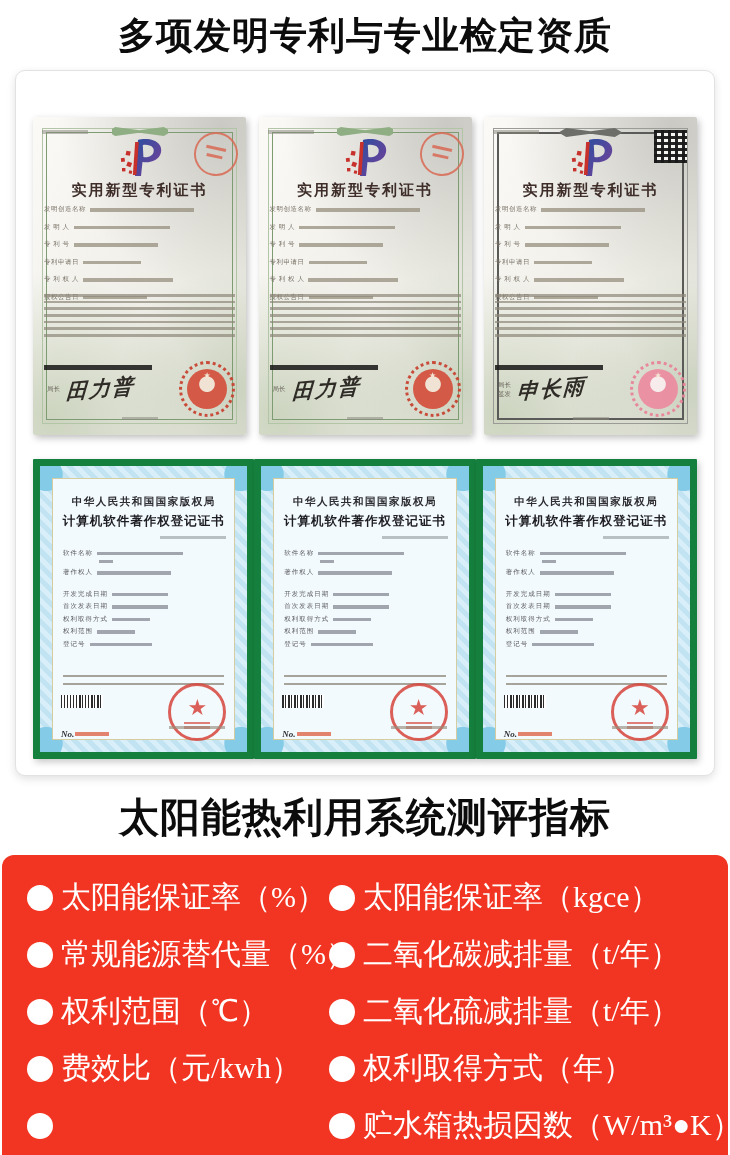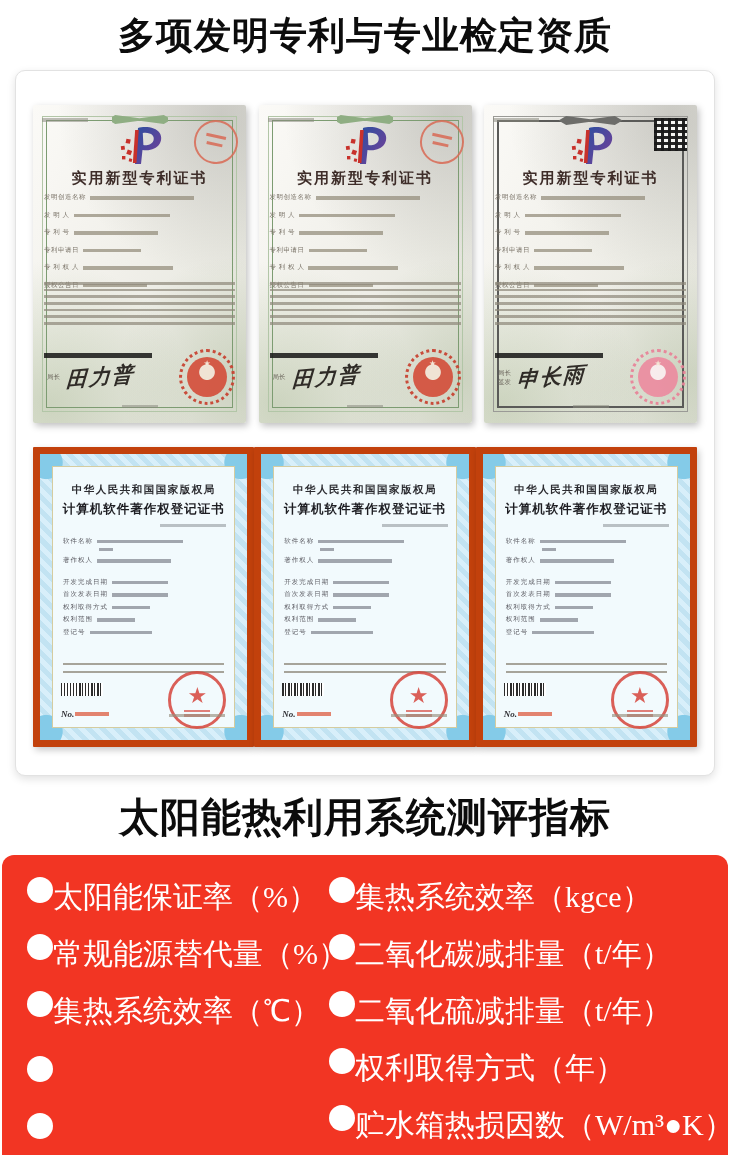--- a/index.html
+++ b/index.html
@@ -11,21 +11,21 @@
   .big-title{
     margin:0;padding:11px 1px 9px;text-align:center;
     font-size:37px;font-weight:900;letter-spacing:1px;color:#0c0c0c;
   }
   .big-title.second{font-size:40px;padding:14px 0 10px;}
   
   .panel{
     width:700px;height:706px;margin:0 auto;box-sizing:border-box;
     background:#fff;border:1px solid #e2e2e2;border-radius:10px;
     box-shadow:0 3px 9px rgba(0,0,0,.12);
-    padding:34px 17px 26px;
+    padding:46px 17px 26px;
   }
   .cert-row{display:flex;justify-content:space-between;}
   .cert-row.patents{margin-bottom:24px;}
   
   .pat-cert{
     width:213px;height:318px;position:relative;border-radius:2px;
     background:
       radial-gradient(circle at 88% 3%, rgba(105,105,100,.28), transparent 45%),
       radial-gradient(circle at 8% 94%, rgba(120,148,92,.30), transparent 40%),
       radial-gradient(circle at 95% 85%, rgba(120,148,92,.22), transparent 35%),
@@ -95,21 +95,21 @@
   }
   .pat-seal::after{
     content:"★";position:absolute;top:7px;left:50%;transform:translateX(-50%);
     font-size:8px;color:#f7e8d8;z-index:1;
   }
   .pat-cert.alt .pat-seal{border-color:#e98298;}
   .pat-cert.alt .pat-seal::before{background:radial-gradient(circle at 50% 38%, #fbeef0 0 23%, #ec8ca0 26% 100%);}
   .pat-pageno{position:absolute;top:300px;left:50%;transform:translateX(-50%);width:36px;height:3px;background:#8b8b80;opacity:.55;}
   
   .cr-cert{
-    width:222px;height:300px;box-sizing:border-box;background:#c2410c;padding:7px;
+    width:222px;height:300px;box-sizing:border-box;background:#15803d;padding:7px;
     box-shadow:2px 3px 7px rgba(0,0,0,.22);border-radius:1px;
   }
   .cr-band{
     height:100%;box-sizing:border-box;padding:12px;
     background-color:#cde9f6;
     background-image:
       radial-gradient(circle at 3% 3%, #84cbe8 0 16px, transparent 17px),
       radial-gradient(circle at 97% 3%, #84cbe8 0 16px, transparent 17px),
       radial-gradient(circle at 3% 97%, #84cbe8 0 16px, transparent 17px),
       radial-gradient(circle at 97% 97%, #84cbe8 0 16px, transparent 17px),
@@ -156,32 +156,32 @@
     border:3px solid #d6453c;box-sizing:border-box;opacity:.85;
   }
   .cr-seal::before{
     content:"★";position:absolute;top:9px;left:50%;transform:translateX(-50%);
     font-size:22px;color:#d6453c;
   }
   .cr-seal::after{
     content:"";position:absolute;bottom:9px;left:13px;right:13px;height:7px;
     background:linear-gradient(#d6453c 0 2px,transparent 2px 4.5px,#d6453c 4.5px 6.5px);opacity:.8;
   }
-  .cr-no{position:absolute;bottom:8px;left:8px;display:flex;align-items:center;gap:1px;}
+  .cr-no{position:absolute;bottom:0;left:8px;display:flex;align-items:center;gap:1px;}
   .cr-no-label{font-size:9px;font-weight:700;font-style:italic;font-family:"Liberation Serif",serif;color:#2f2f34;}
   .cr-no-bar{width:34px;height:4.5px;background:#e0755f;opacity:.9;}
   .cr-date{position:absolute;bottom:10px;right:9px;width:56px;height:3.5px;background:#97917f;opacity:.65;}
   
   .metrics{
     margin:0 2px;height:303px;box-sizing:border-box;
     border-radius:12px 12px 0 0;background:#f23523;
     padding:14px 0 0 25px;
   }
   .m-grid{display:grid;grid-template-columns:302px 1fr;grid-auto-rows:57px;align-items:center;}
-  .m-item{display:flex;align-items:flex-start;white-space:nowrap;}
+  .m-item{display:flex;align-items:center;gap:8px;white-space:nowrap;}
   .m-dot{width:26px;height:26px;border-radius:50%;background:#fff;flex:0 0 auto;}
   .m-text{
     color:#fff;font-size:30px;font-weight:400;letter-spacing:0;
     font-family:"Liberation Serif",serif;
   }
 </style>
 </head>
 <body>
 
 <svg width="0" height="0" style="position:absolute">
@@ -511,40 +511,41 @@
 <h2 class="big-title second">太阳能热利用系统测评指标</h2>
 
 <section class="metrics" style="background: rgb(242, 53, 35);">
   <div class="m-grid">
     <div class="m-item">
         <span class="m-dot"></span>
         <span class="m-text">太阳能保证率（%）</span>
       </div>
     <div class="m-item">
         <span class="m-dot"></span>
-        <span class="m-text">集热系统效率（kgce）</span>
+        <span class="m-text">太阳能保证率（kgce）</span>
       </div>
     <div class="m-item">
         <span class="m-dot"></span>
         <span class="m-text">常规能源替代量（%）</span>
       </div>
     <div class="m-item">
         <span class="m-dot"></span>
         <span class="m-text">二氧化碳减排量（t/年）</span>
       </div>
     <div class="m-item">
         <span class="m-dot"></span>
-        <span class="m-text">集热系统效率（℃）</span>
+        <span class="m-text">权利范围（℃）</span>
       </div>
     <div class="m-item">
         <span class="m-dot"></span>
         <span class="m-text">二氧化硫减排量（t/年）</span>
       </div>
     <div class="m-item">
         <span class="m-dot"></span>
+        <span class="m-text">费效比（元/kwh）</span>
       </div>
     <div class="m-item">
         <span class="m-dot"></span>
         <span class="m-text">权利取得方式（年）</span>
       </div>
     <div class="m-item">
         <span class="m-dot"></span>
       </div>
     <div class="m-item">
         <span class="m-dot"></span>

